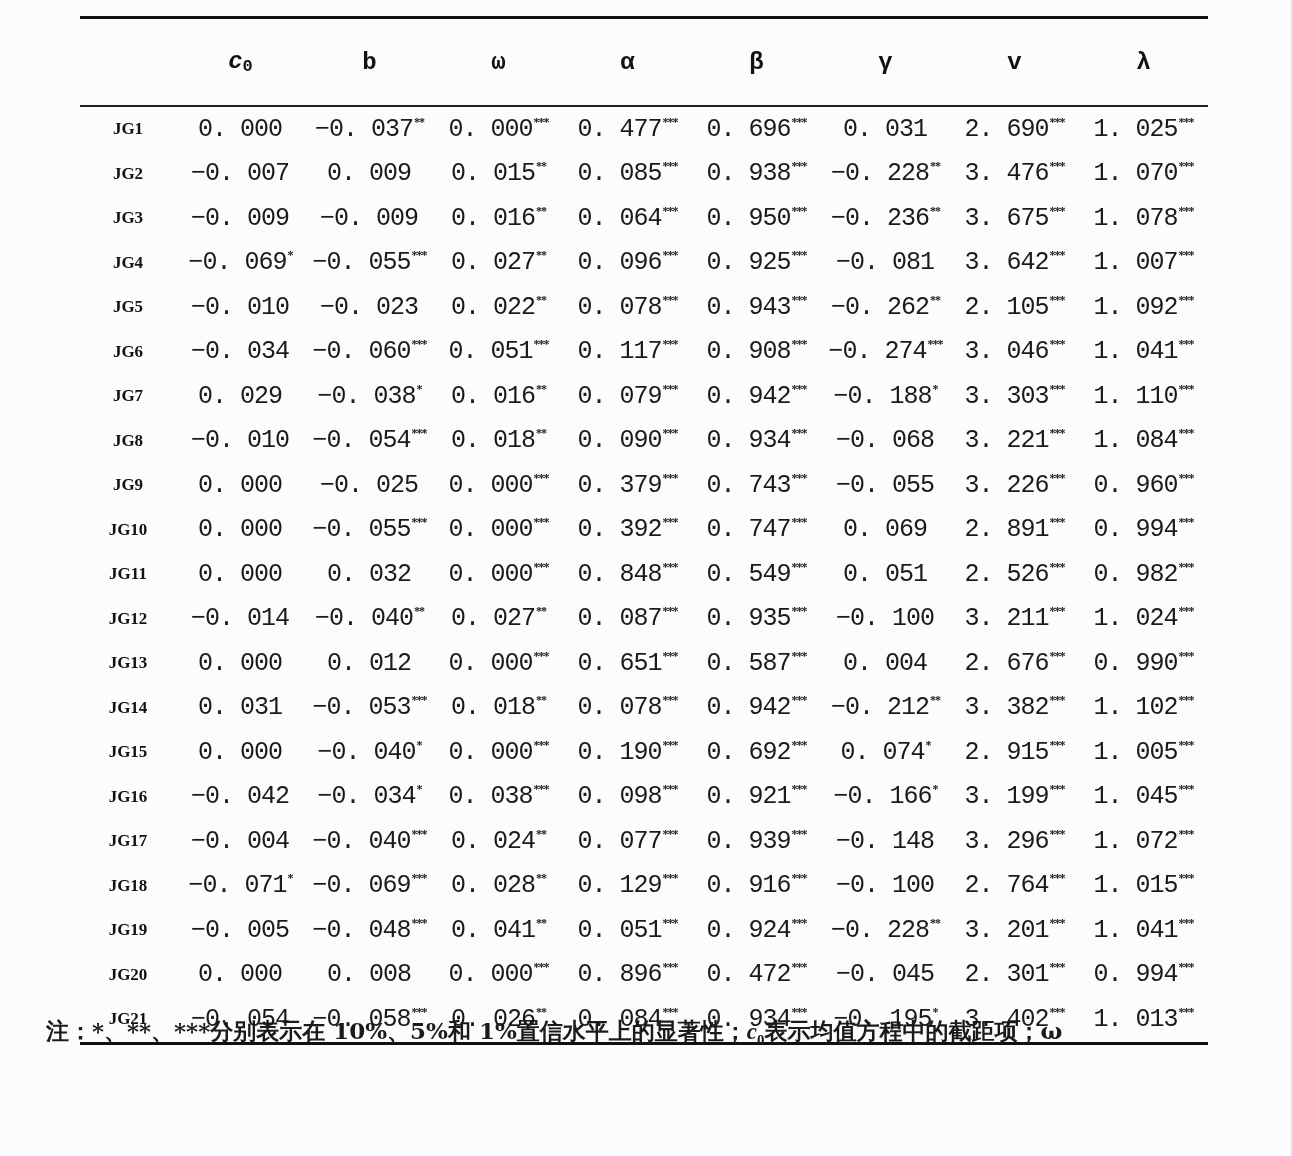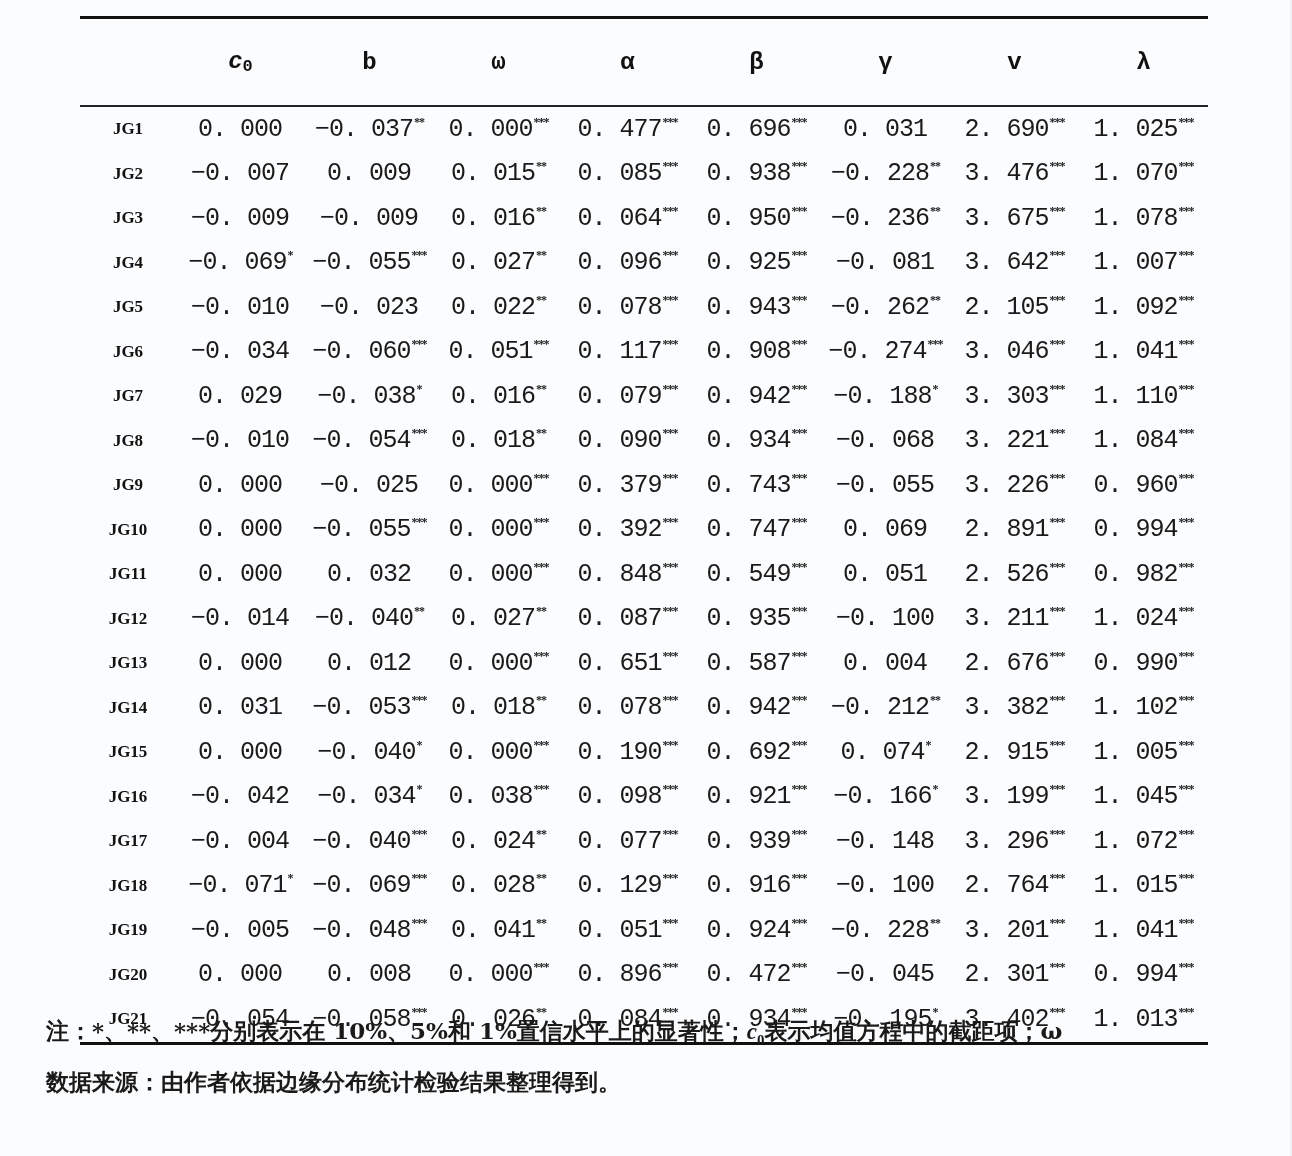--- a/index.html
+++ b/index.html
@@ -395,14 +395,13 @@
           <td><span>3. 402</span><span class="sig">***</span></td>
           <td><span>1. 013</span><span class="sig">***</span></td>
         </tr>
       </tbody>
   </table>
   <div class="rule-bottom"></div>
 </div>
 
 <div class="notes">
   <p><span>注：*、**、***分别表示在 10%、5%和 1%置信水平上的显著性；</span><span class="sym"><span>c</span><sub>0</sub></span><span>表示均值方程中的截距项；</span><span>ω</span></p>
-  <p>数据来源：由作者依据边缘分布统计检验结果整理得到。</p>
 </div>
 
 </body></html>

